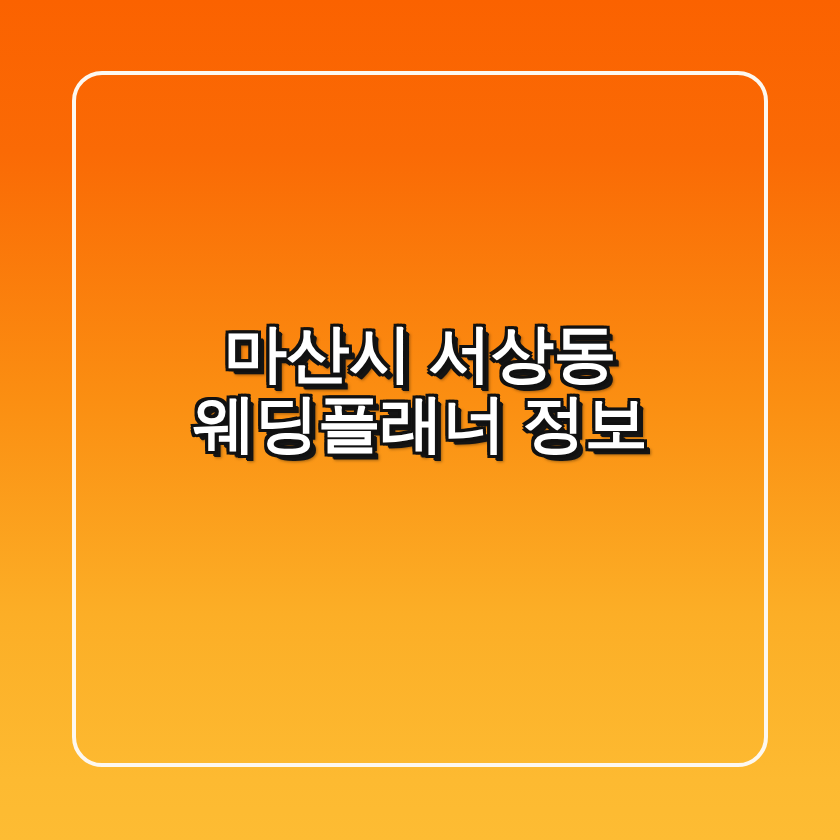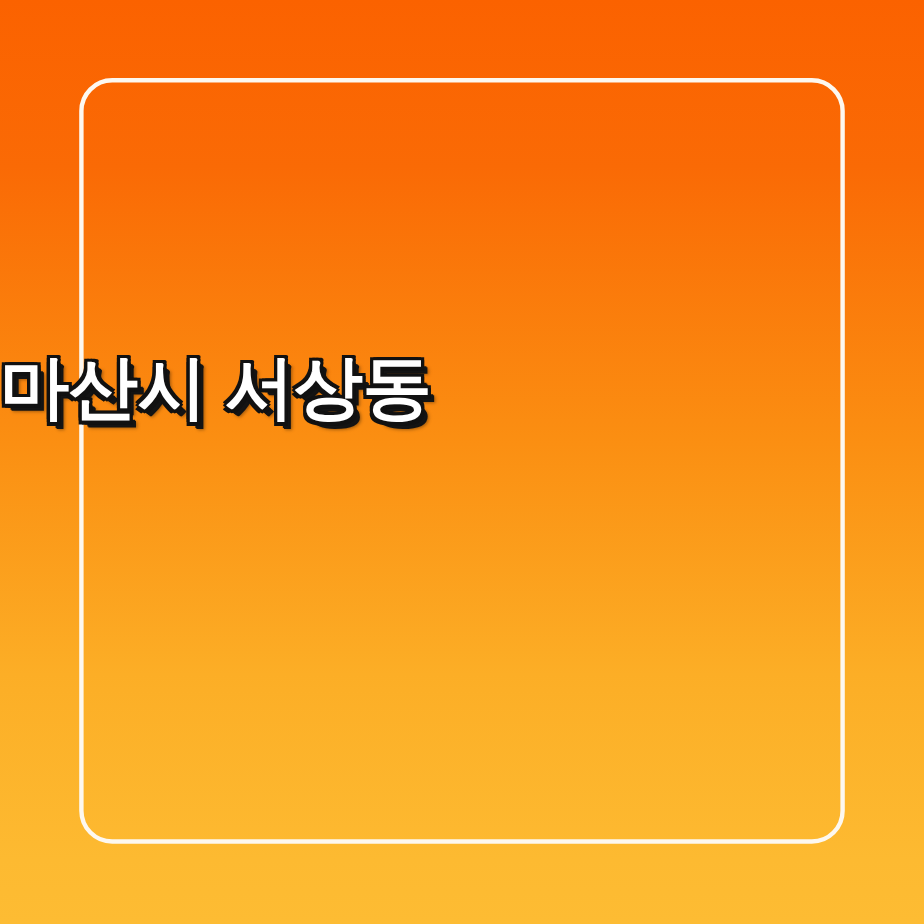--- a/index.html
+++ b/index.html
@@ -40,20 +40,21 @@
     box-sizing: border-box;
     pointer-events: none;
   }
 
   
   #headline {
     position: absolute;
     left: 0;
     right: 0;
     top: 318px;
+    text-align: center;
     line-height: 70px;
     pointer-events: none;
   }
 
   #headline .line {
     display: block;
     font-size: 63px;
     font-weight: 700;
     letter-spacing: -0.5px;
     color: #ffffff;
@@ -75,15 +76,16 @@
 </style>
 </head>
 <body>
 
 <div id="banner">
 
   <div id="frame"></div>
 
   <div id="headline">
     <span class="line">마산시 서상동</span>
+    <span class="line">웨딩플래너 정보</span>
   </div>
 
 </div>
 
 </body></html>

